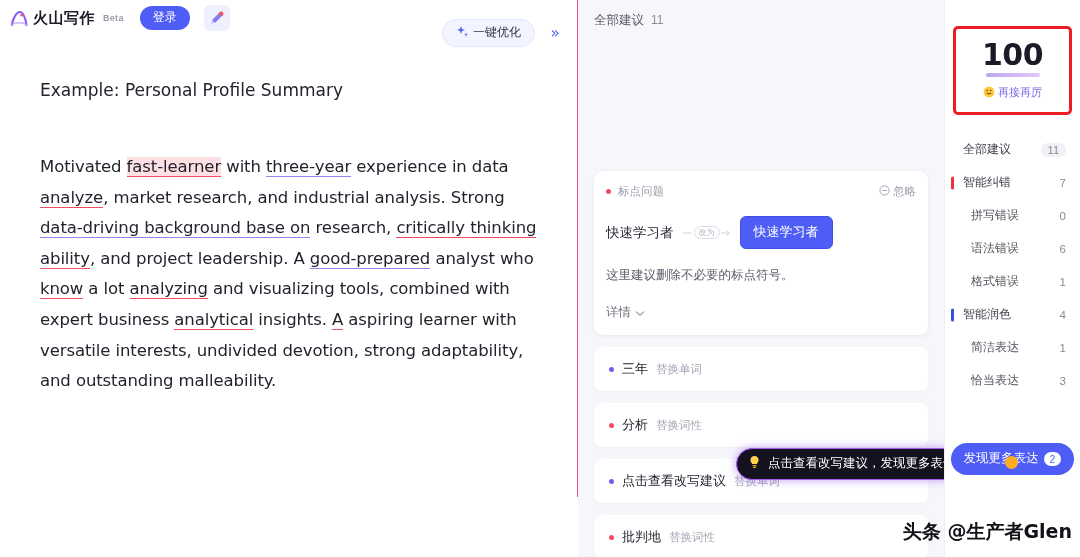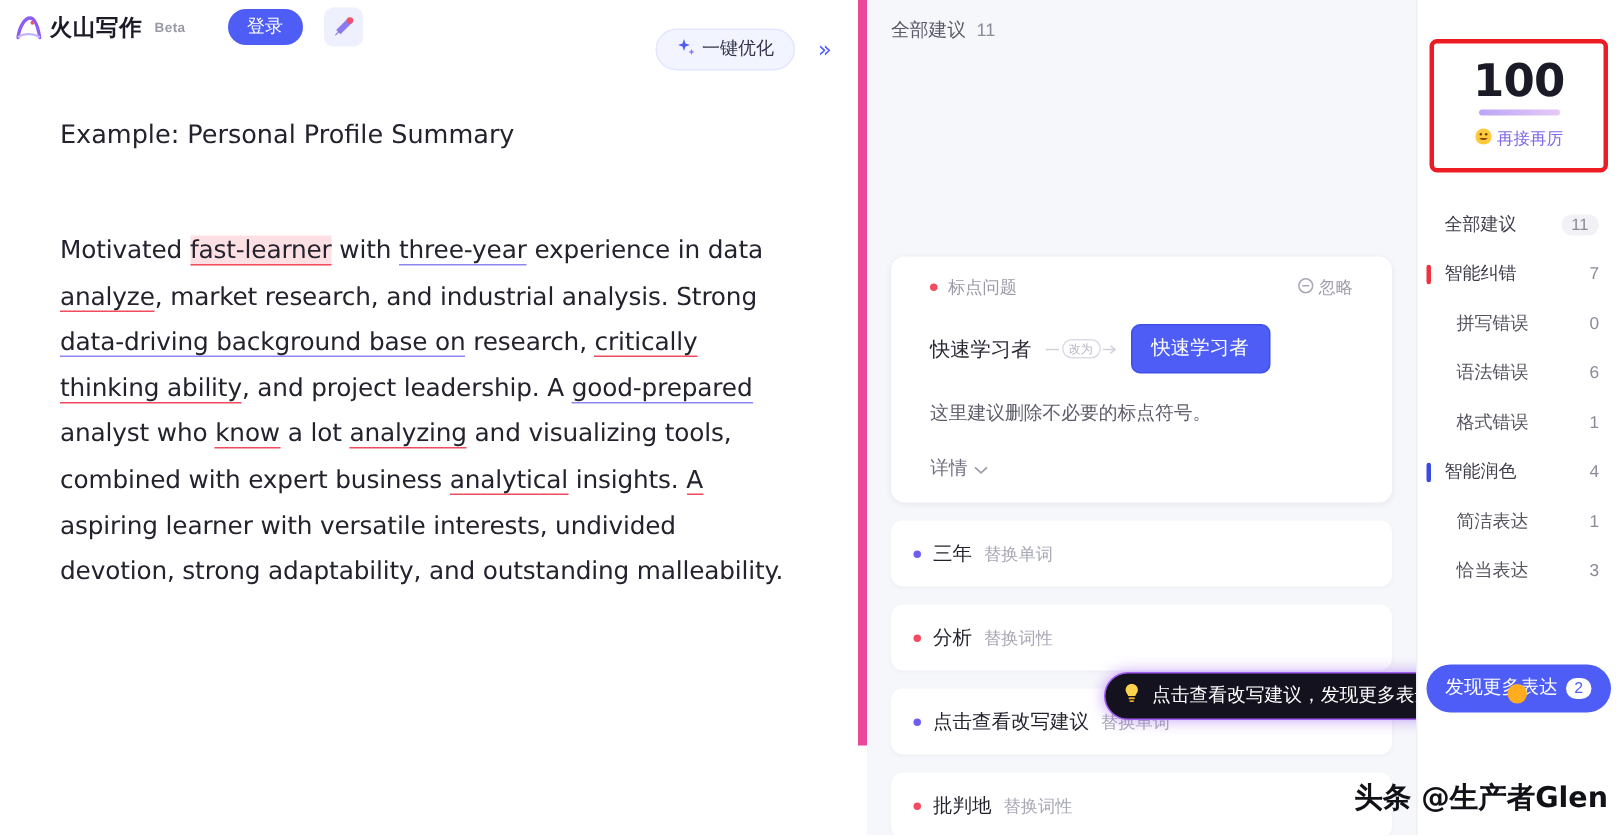--- a/index.html
+++ b/index.html
@@ -10,21 +10,21 @@
     overflow: hidden;
   }
   #app { position: relative; width: 1080px; height: 557px; display: flex; }
 
   
   .editor-col {
     position: relative;
     width: 578px; height: 497px;
     background: #ffffff;
     display: flex; flex-direction: column;
-    border-right: 6px solid #ec4899;
+    border-right: 1px solid #ec4899;
   }
   .topbar {
     height: 36px; min-height: 36px;
     display: flex; align-items: center;
     padding: 0 10px 0 8px;
     background: #ffffff;
     position: relative;
   }
   .brand { display: flex; align-items: center; gap: 2px; }
   .brand-mark {
@@ -33,21 +33,21 @@
   }
   .brand-name {
     font-size: 15px; font-weight: bold; color: #1c1c28;
     letter-spacing: .5px; margin-left: 1px;
   }
   .beta-badge {
     font-size: 9px; color: #9a9aaa; margin-left: 6px;
     letter-spacing: .3px; font-weight: bold;
   }
   .login-btn {
-    margin-left: 28px;
+    margin-left: 16px;
     background: #4e5df5;
     color: #ffffff;
     font-size: 12px;
     border-radius: 13px;
     padding: 4px 13px 5px;
     border: none; cursor: pointer;
     line-height: 1.2;
   }
   .wand-btn {
     margin-left: 14px; width: 26px; height: 26px;
@@ -109,21 +109,21 @@
     font-size: 12.5px; color: #5a5a68;
     display: flex; align-items: baseline; gap: 7px;
   }
   .sugg-head .cnt { color: #8c8c9c; font-size: 12px; }
   .sugg-scroll { flex: 1; padding: 0 16px; position: relative; }
 
   .card {
     background: #ffffff;
     border-radius: 9px;
     box-shadow: 0 1px 5px rgba(30,30,60,.07);
-    padding: 13px 26px 14px;
+    padding: 13px 12px 14px;
     margin-top: 132px;
   }
   .card-head {
     display: flex; align-items: center; justify-content: space-between;
   }
   .tag { display: flex; align-items: center; gap: 7px; }
   .dot { width: 5px; height: 5px; border-radius: 50%; display: inline-block; }
   .dot-red { background: #f04b5e; }
   .tag-label { font-size: 11.5px; color: #9a9aa8; }
   .ignore-btn {

